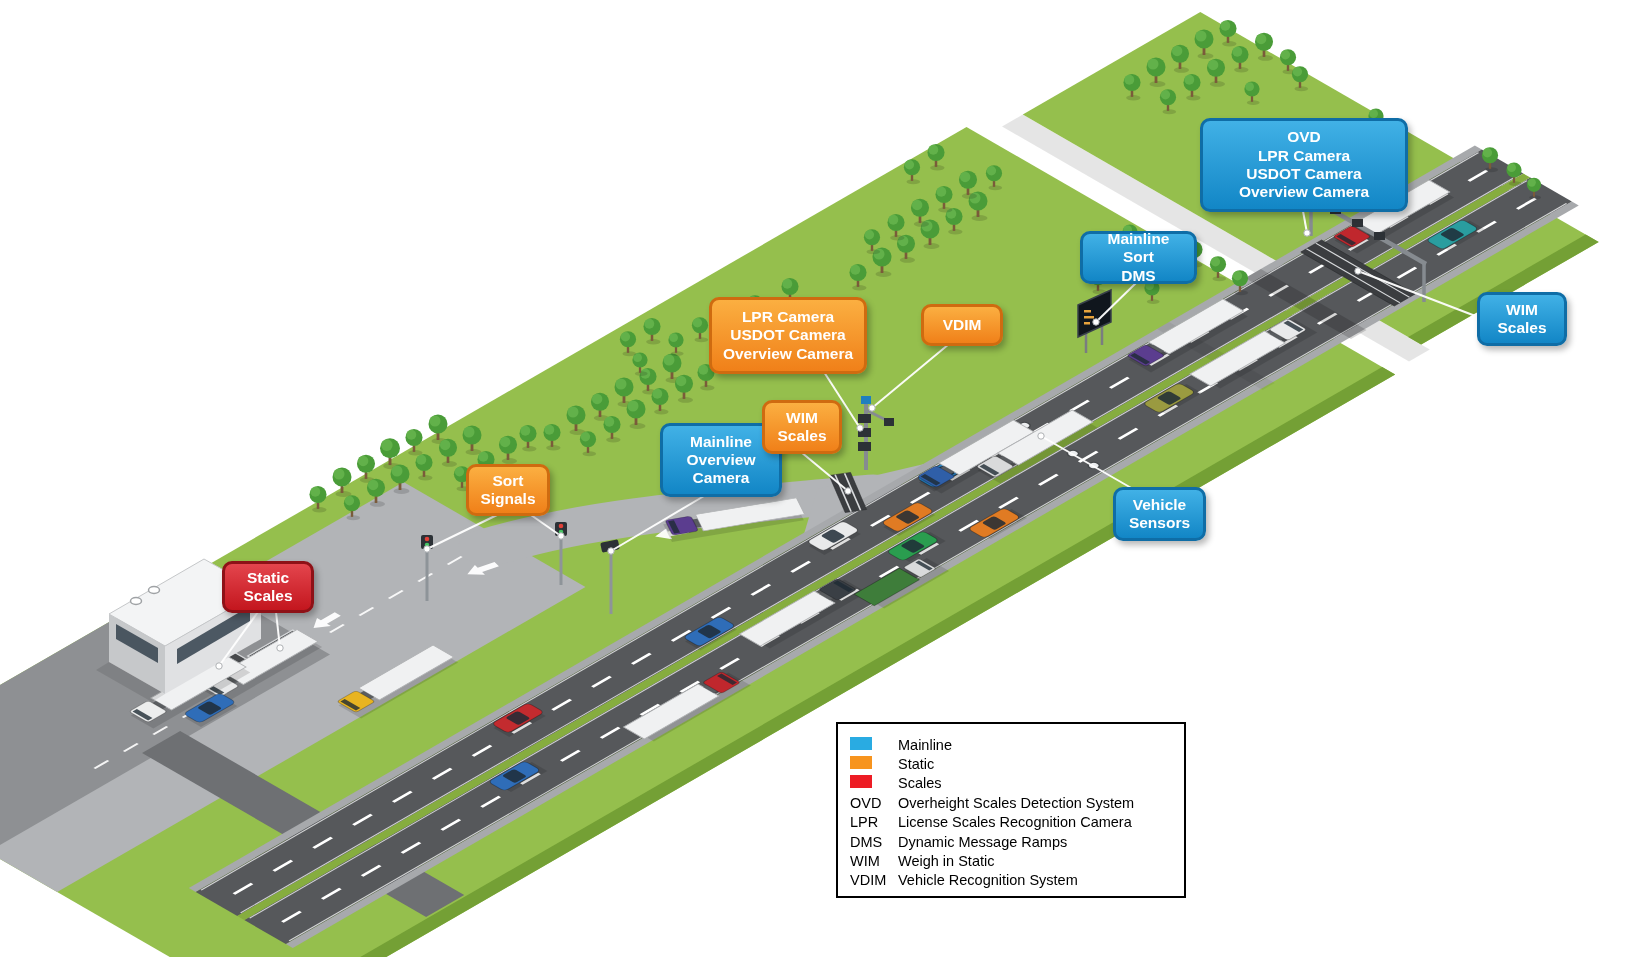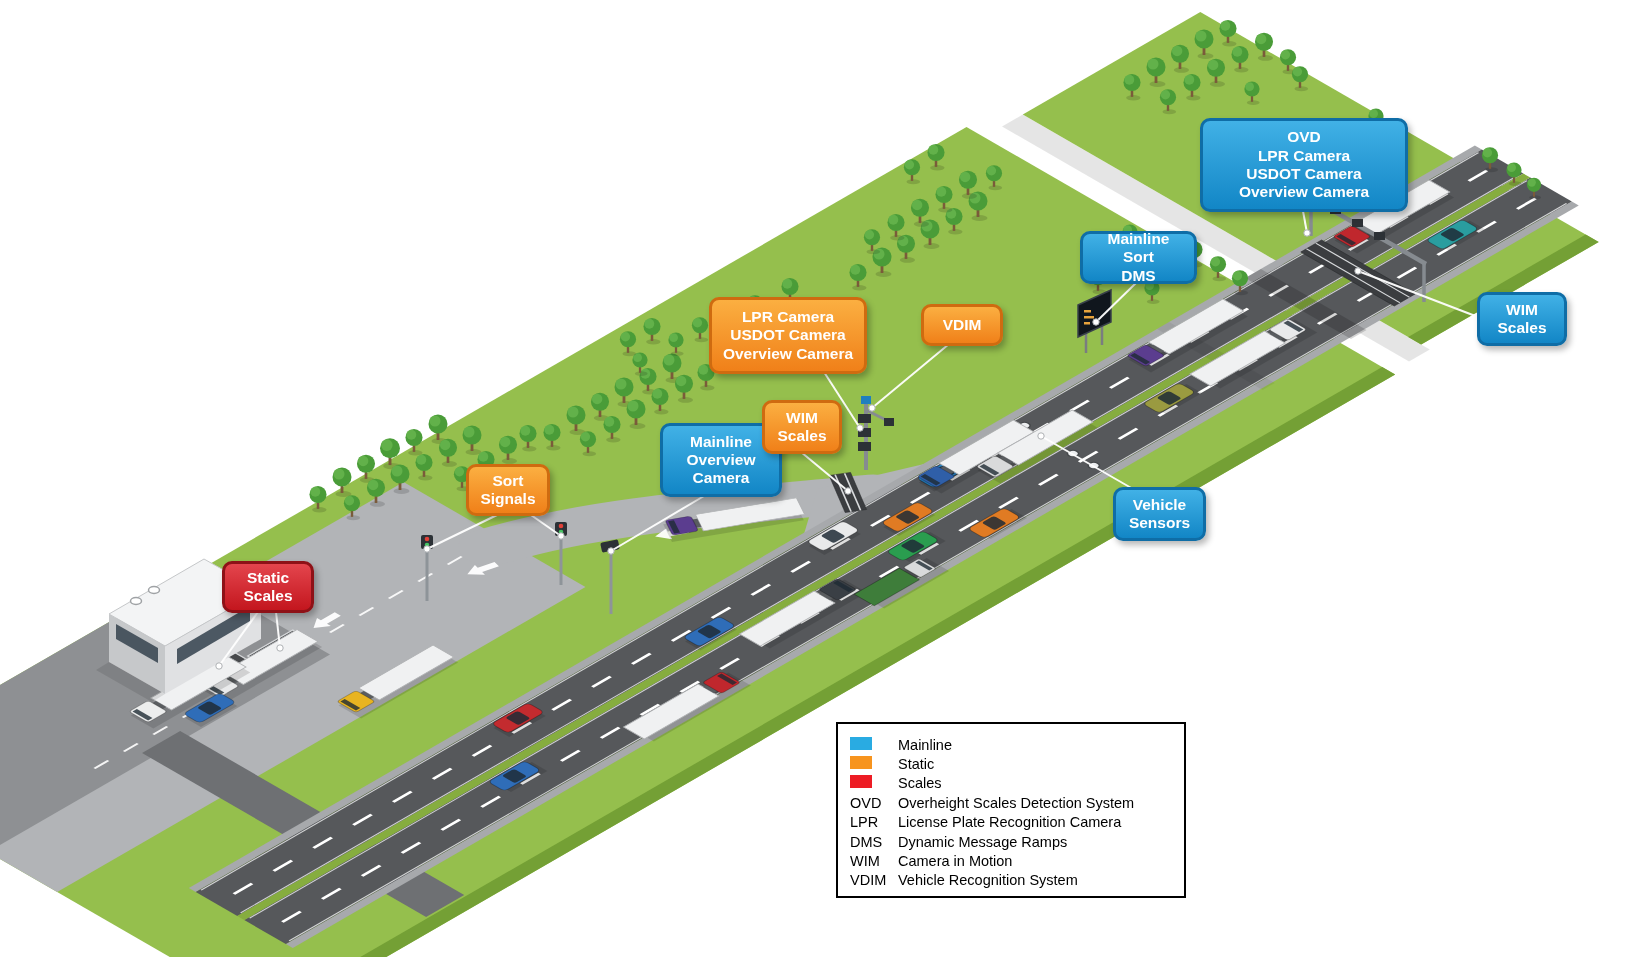--- a/index.html
+++ b/index.html
@@ -450,29 +450,29 @@
   <div class="lrow">
     <span><span class="sw sw-red"></span></span>
     <span>Scales</span>
   </div>
   <div class="lrow">
     <span>OVD</span>
     <span>Overheight Scales Detection System</span>
   </div>
   <div class="lrow">
     <span>LPR</span>
-    <span>License Plate Recognition Camera</span>
+    <span>License Scales Recognition Camera</span>
   </div>
   <div class="lrow">
     <span>DMS</span>
     <span>Dynamic Message Ramps</span>
   </div>
   <div class="lrow">
     <span>WIM</span>
-    <span>Camera in Motion</span>
+    <span>Weigh in Static</span>
   </div>
   <div class="lrow">
     <span>VDIM</span>
     <span>Vehicle Recognition System</span>
   </div>
 </div>
 
 </div>
 
 </body></html>

